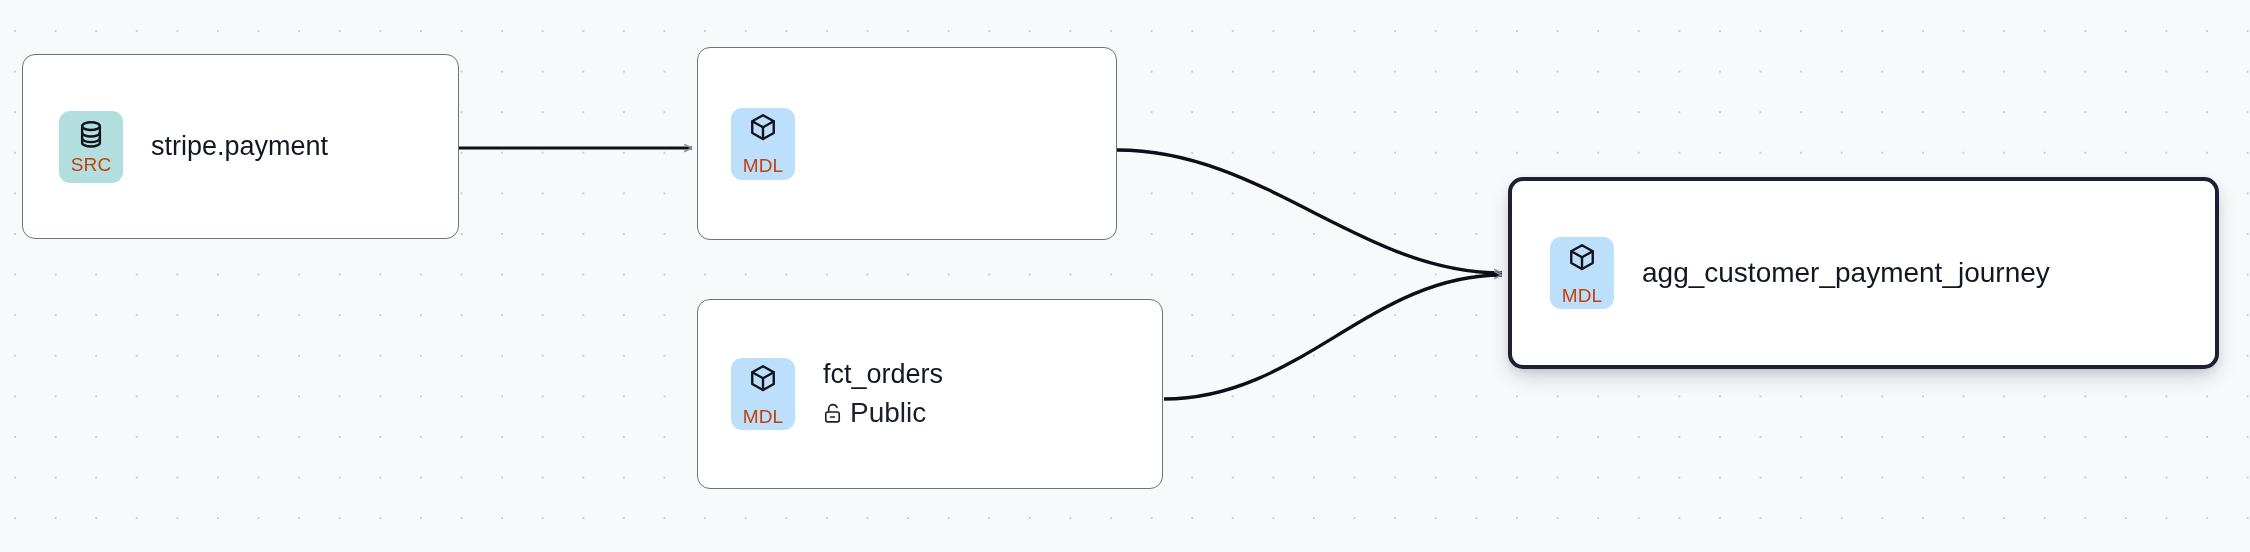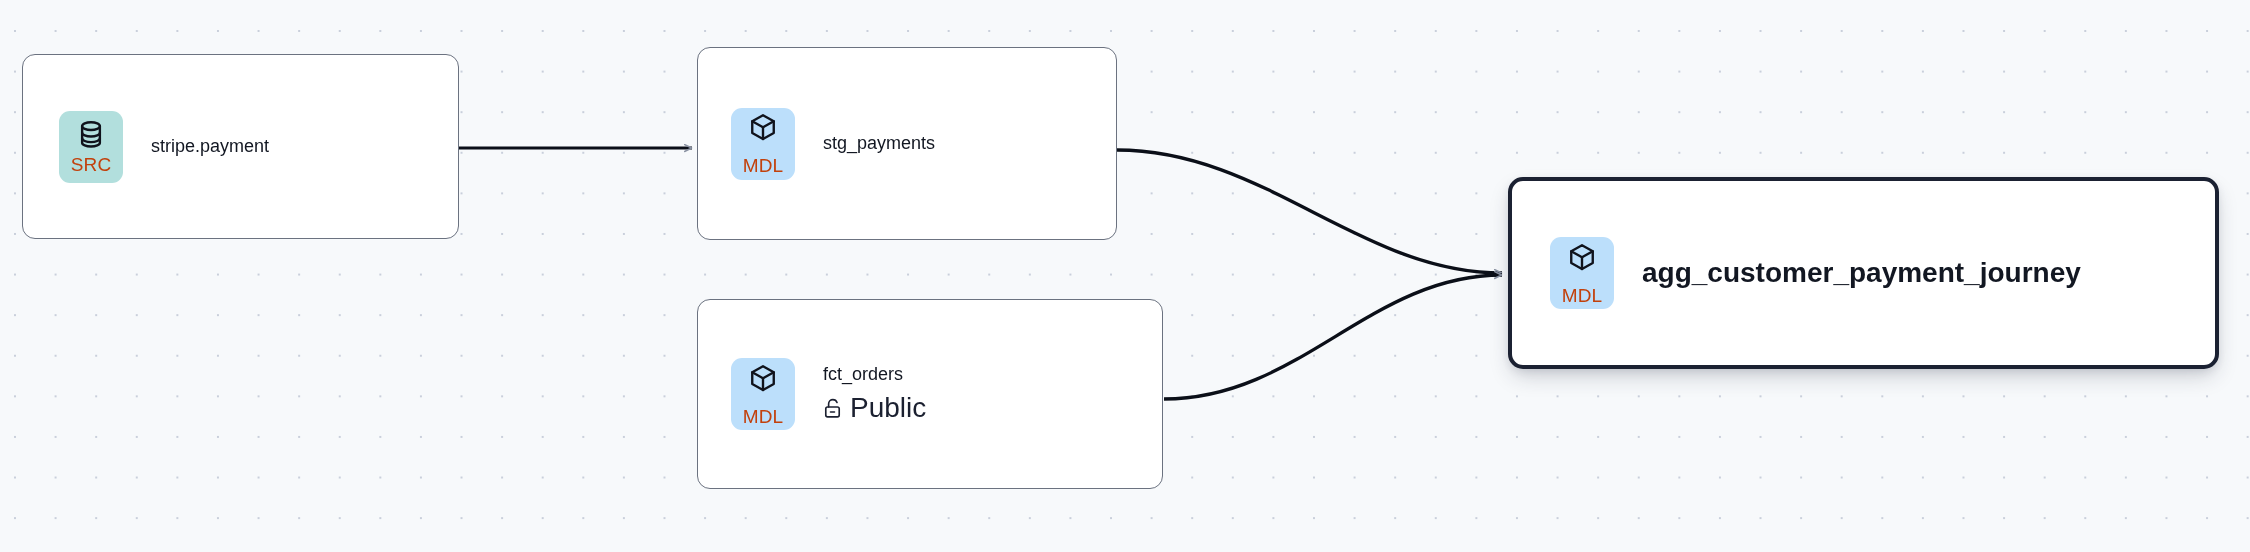--- a/index.html
+++ b/index.html
@@ -81,27 +81,27 @@
   .node-body {
     display: flex;
     flex-direction: column;
     justify-content: center;
     margin-left: 28px;
     min-width: 0;
   }
 
   .node-title {
     font-family: "Liberation Sans", sans-serif;
-    font-size: 18px;
+    font-size: 27px;
     font-weight: 400;
     color: #121722;
     line-height: 1.18;
     white-space: nowrap;
   }
-  .node.selected .node-title { font-size: 28px; font-weight: bold; }
+  .node.selected .node-title { font-size: 28px; }
 
   .node-sub {
     display: flex;
     align-items: center;
     gap: 8px;
     margin-top: 7px;
     font-size: 28px;
     color: #1b2030;
     line-height: 1.1;
     white-space: nowrap;
@@ -153,23 +153,20 @@
   <div class="node" id="node-stg-payments">
     <div class="node-badge mdl">
       <span class="badge-glyph">
         <svg width="30" height="32" viewBox="0 0 24 25" fill="none" stroke="#10131c" stroke-width="1.9" stroke-linecap="round" stroke-linejoin="round">
           <path d="M12,2.3 L20.6,7.1 L20.6,16.5 L12,21.3 L3.4,16.5 L3.4,7.1 Z"></path>
           <path d="M3.4,7.1 L12,11.9 L20.6,7.1"></path>
           <path d="M12,11.9 L12,21.3"></path>
         </svg>
       </span>
       <span class="badge-text">MDL</span>
-    </div>
-    <div class="node-body">
-      <div class="node-title">stg_payments</div>
     </div>
   </div>
 
   <div class="node" id="node-fct-orders">
     <div class="node-badge mdl">
       <span class="badge-glyph">
         <svg width="30" height="32" viewBox="0 0 24 25" fill="none" stroke="#10131c" stroke-width="1.9" stroke-linecap="round" stroke-linejoin="round">
           <path d="M12,2.3 L20.6,7.1 L20.6,16.5 L12,21.3 L3.4,16.5 L3.4,7.1 Z"></path>
           <path d="M3.4,7.1 L12,11.9 L20.6,7.1"></path>
           <path d="M12,11.9 L12,21.3"></path>

